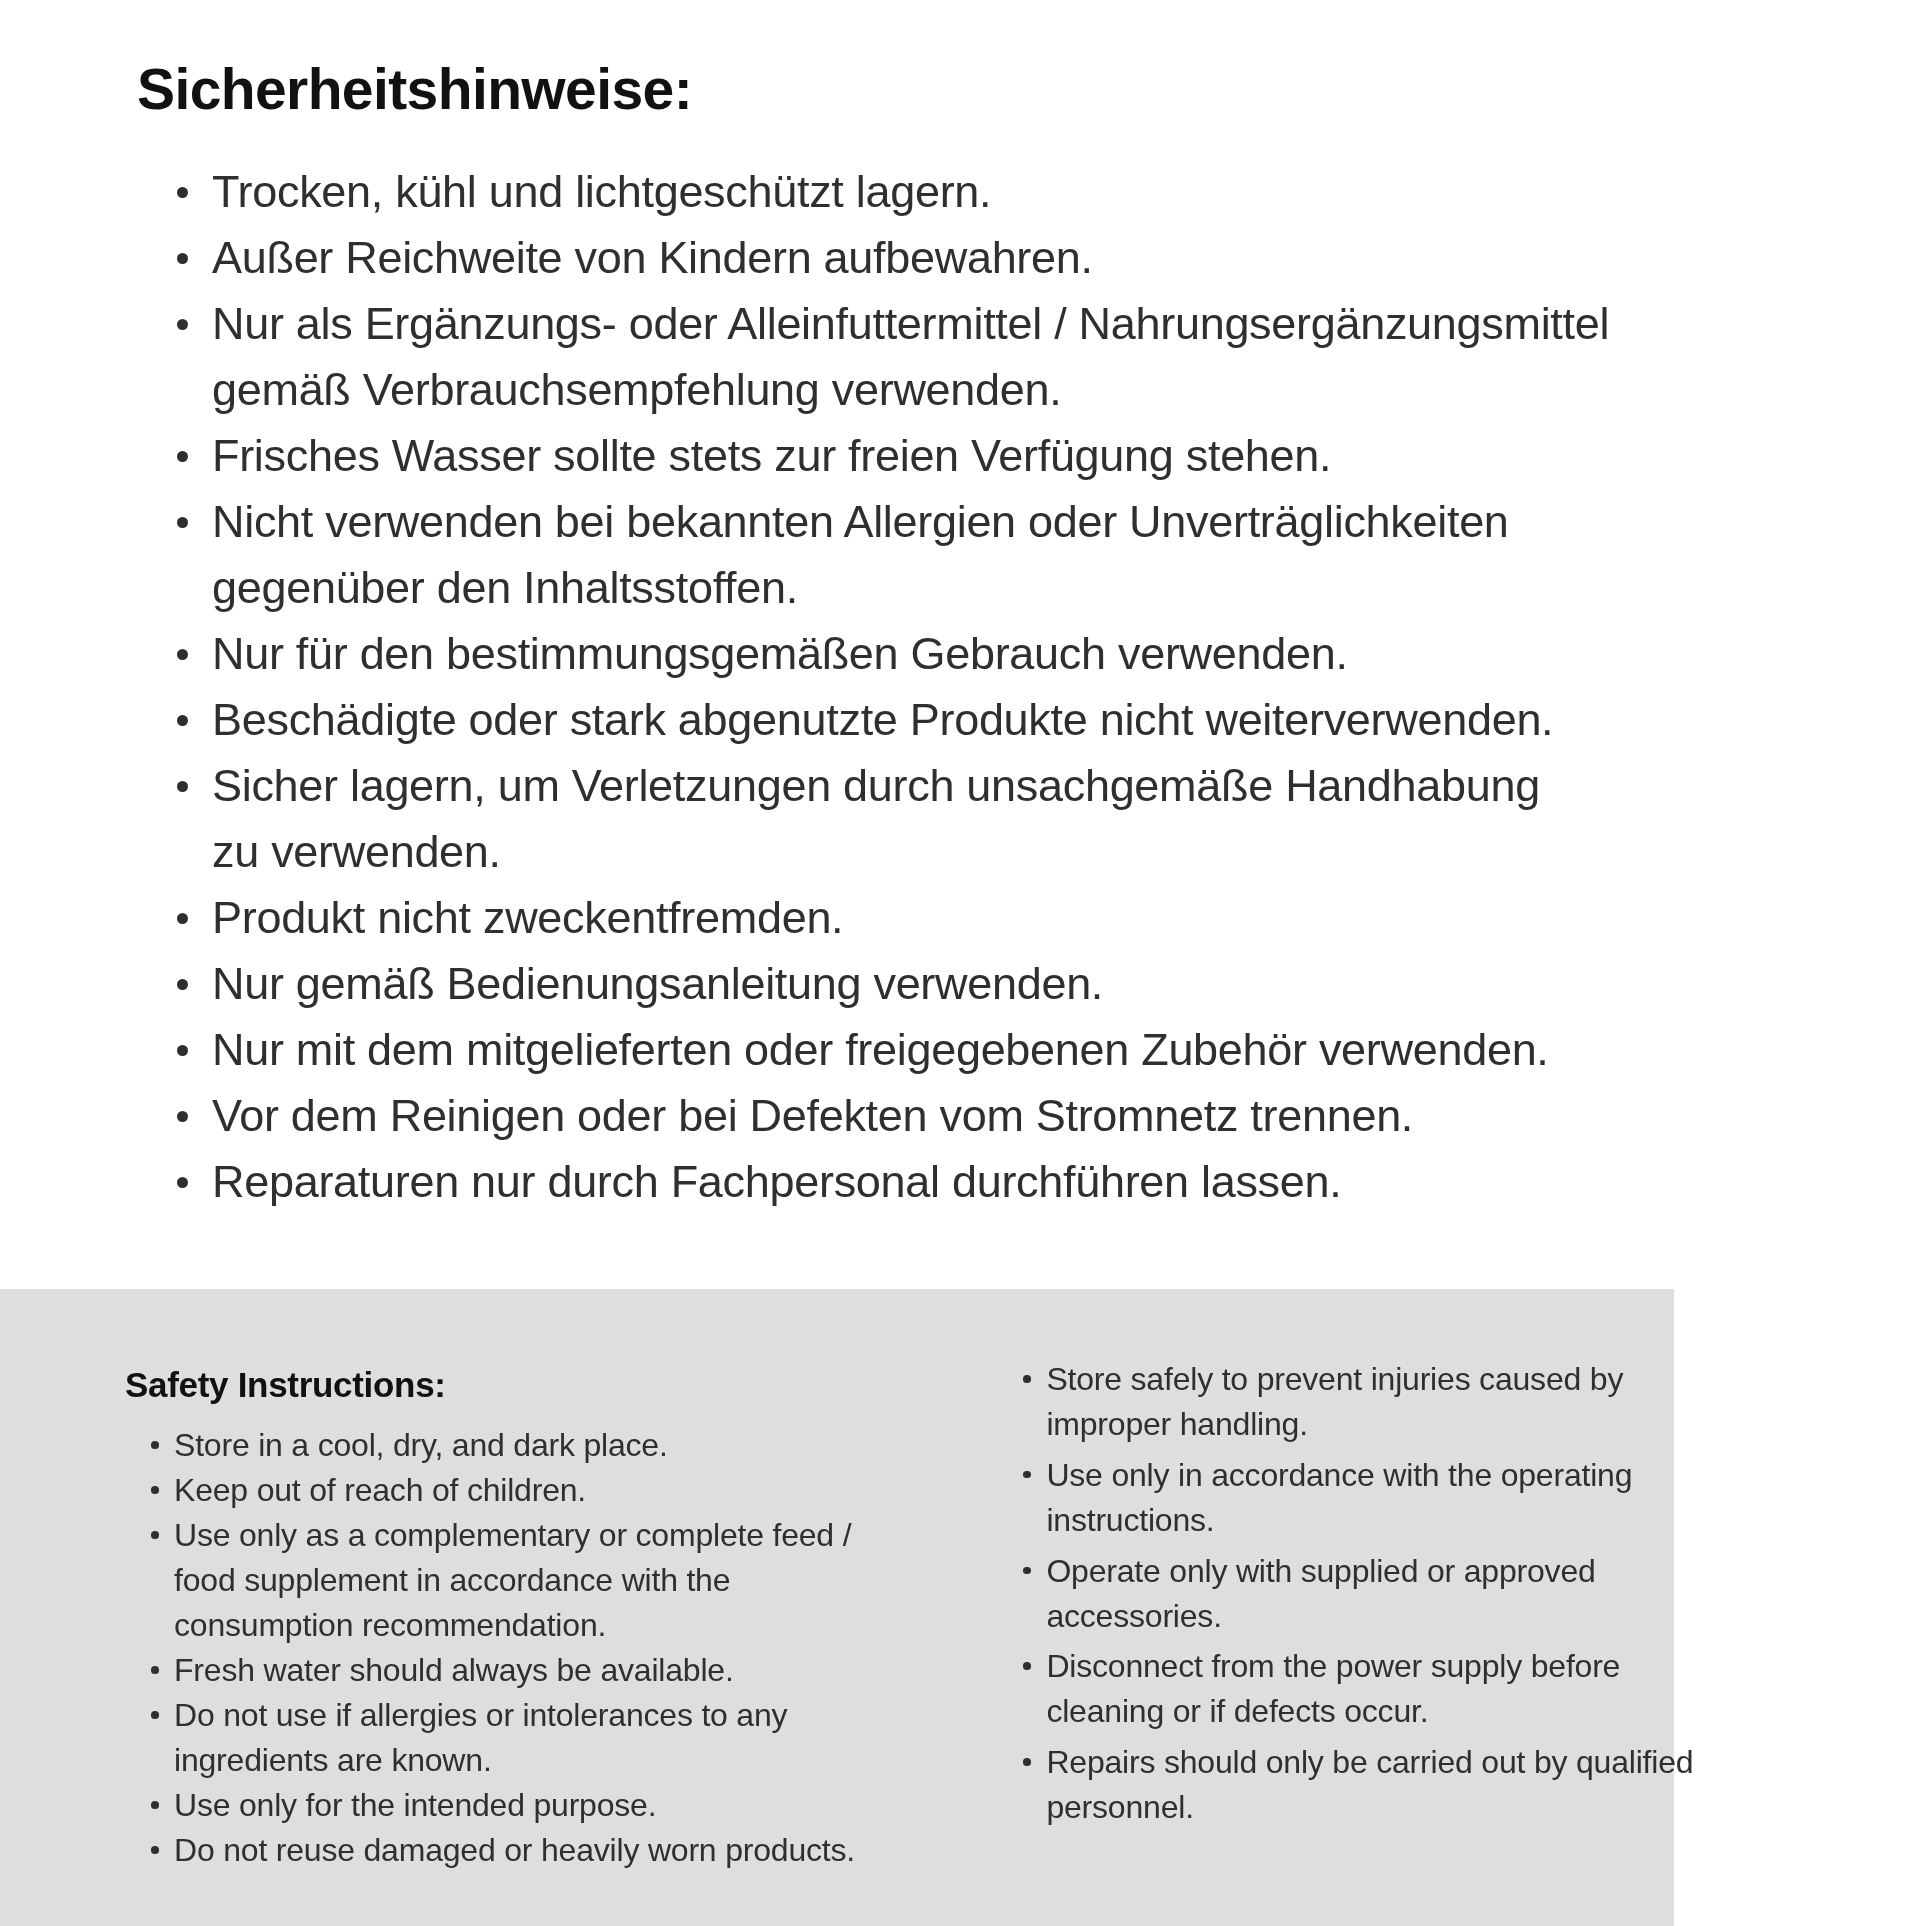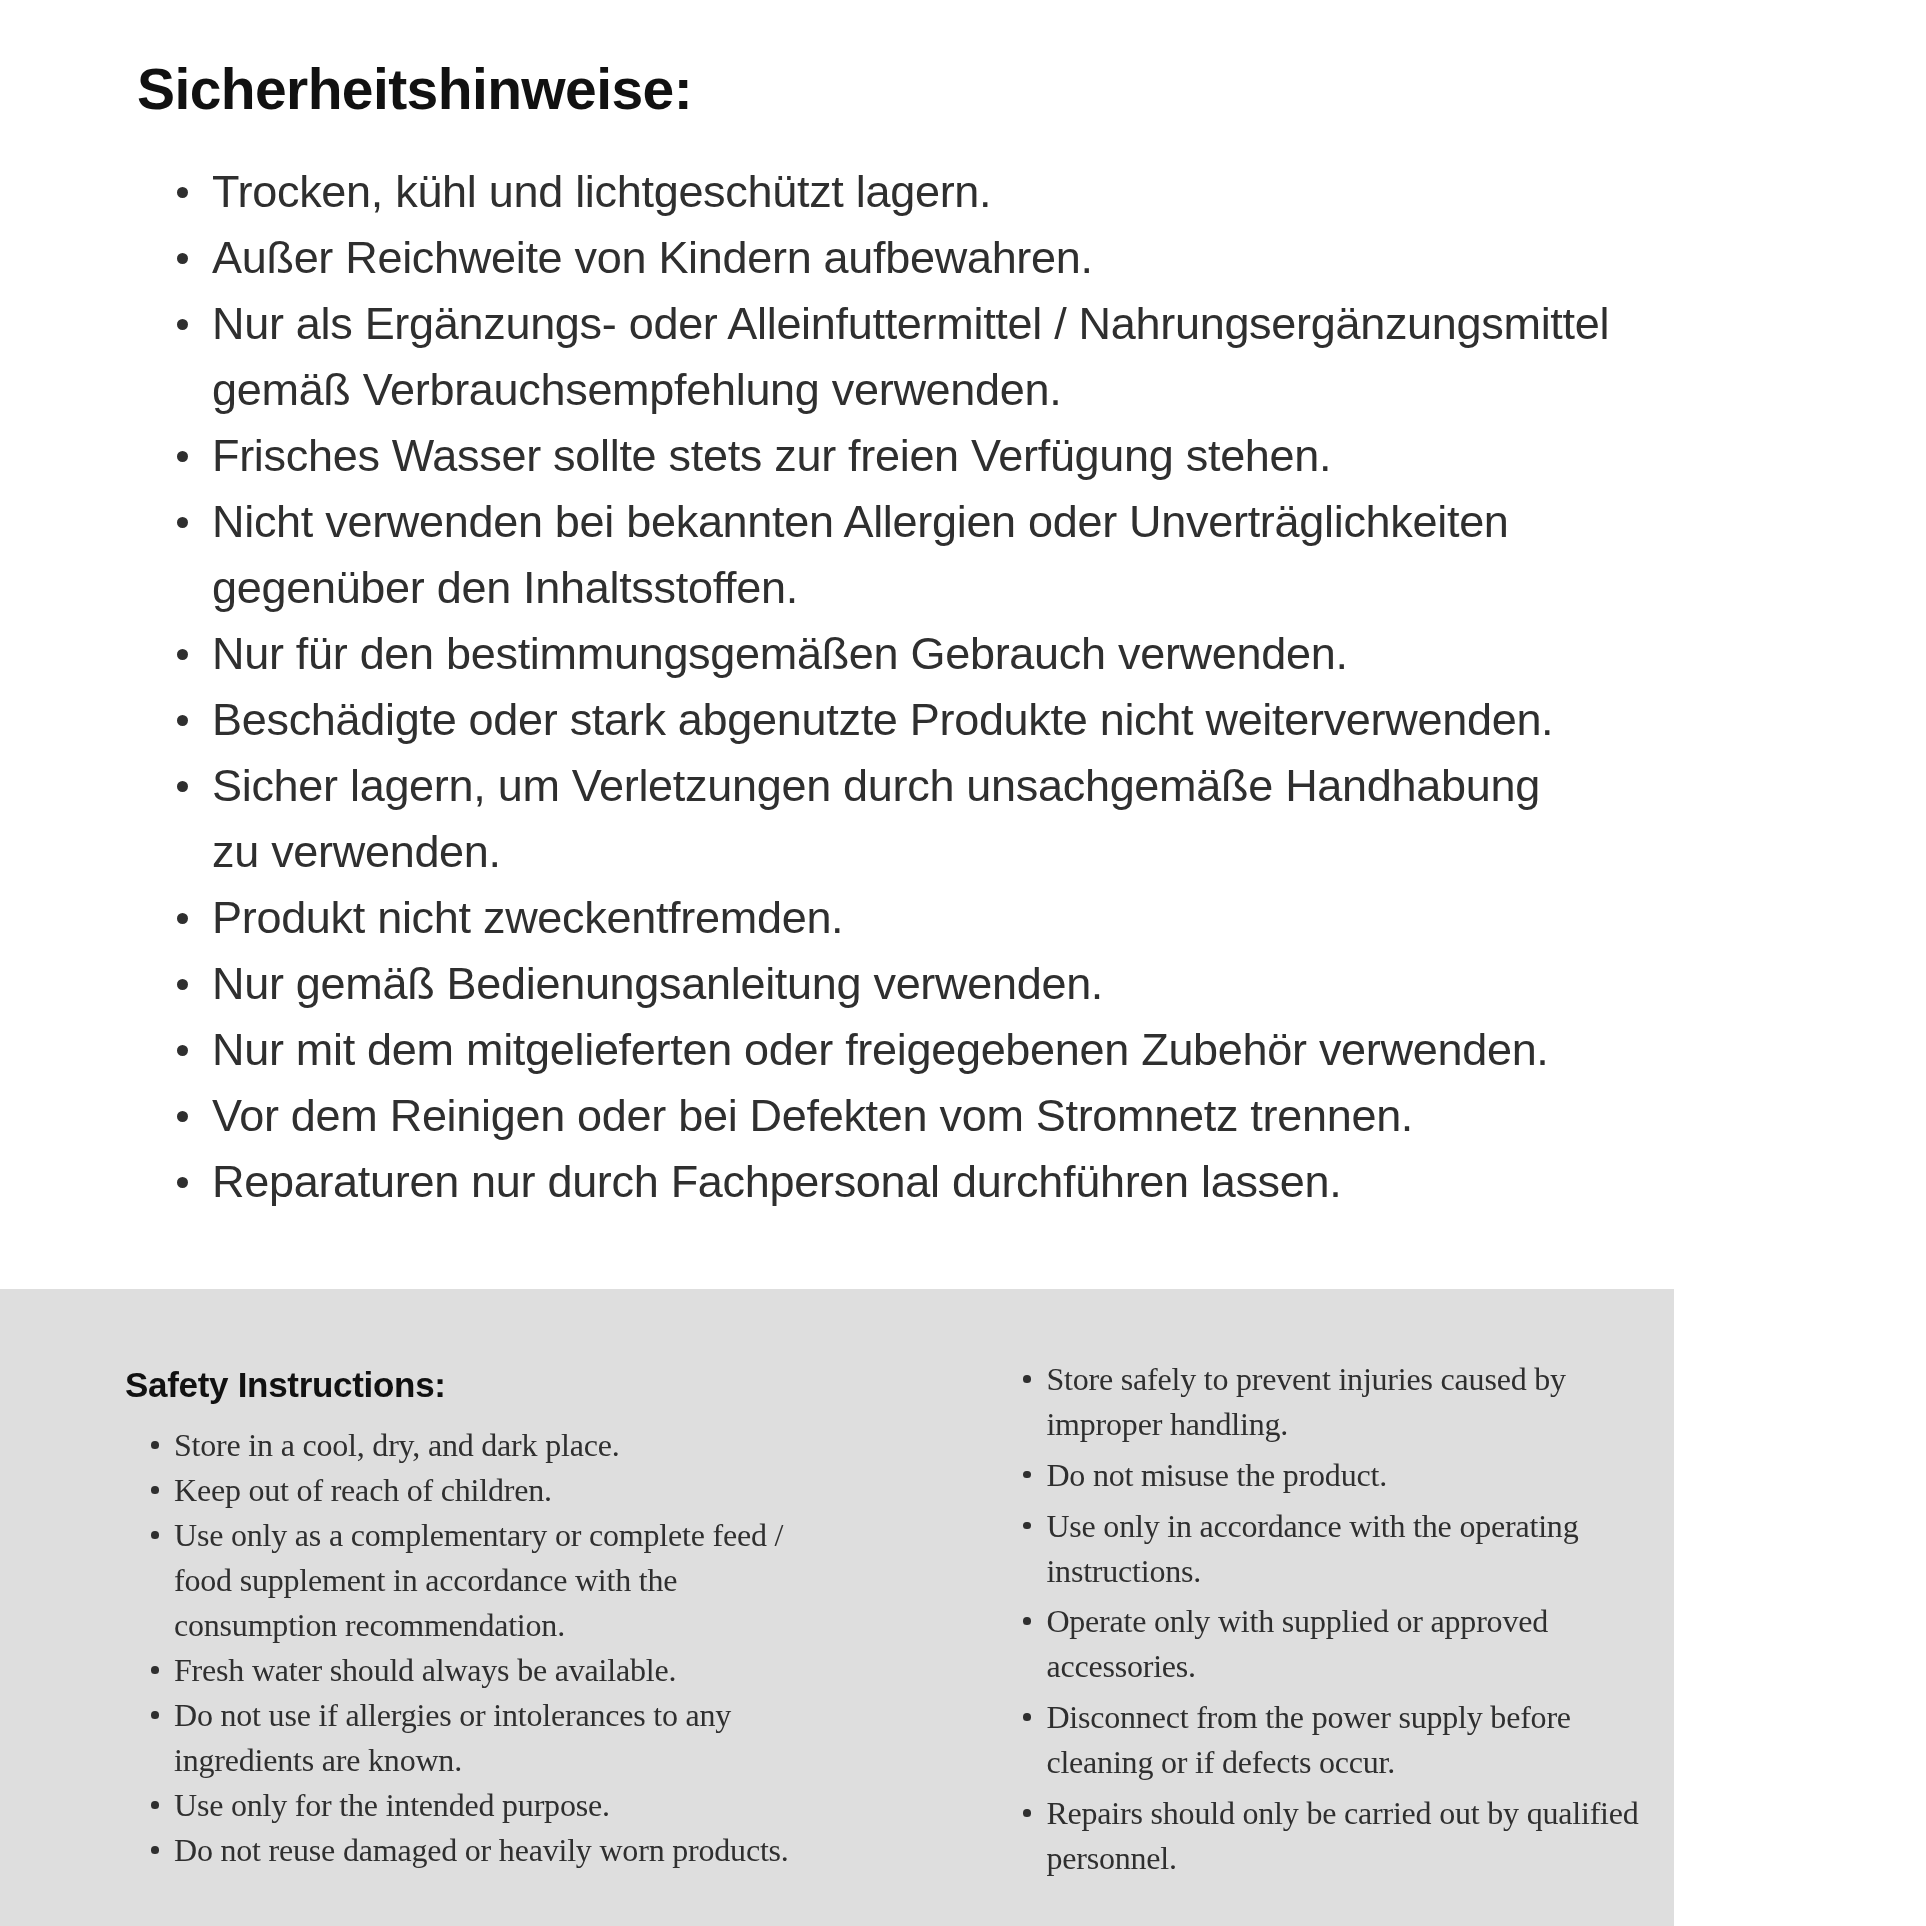--- a/index.html
+++ b/index.html
@@ -28,21 +28,21 @@
 
   
   .en-section{
     position:absolute;left:0;top:1289px;width:1674px;height:637px;
     background:#dedede;
   }
   .en-heading{
     position:absolute;left:125px;top:76px;
     font-size:35px;font-weight:700;color:#111111;letter-spacing:-0.3px;
   }
-  .en-col{position:absolute;font-family:Liberation Serif, serif;}
+  .en-col{position:absolute;}
   .en-col-left{left:125px;top:134px;width:886px;}
   .en-col-right{left:1022px;top:68px;width:873px;}
   .en-item{position:relative;}
   .en-col-left .en-item{padding-left:49px;}
   .en-col-left .en-item .dot{left:26px;}
   .en-col-right .en-item{padding-left:24.4px;margin-bottom:5.8px;}
   .en-col-right .en-item .dot{left:1.3px;}
   .en-item .dot{
     position:absolute;top:18px;width:7.7px;height:7.7px;
     border-radius:50%;background:#2f2f2f;
@@ -178,24 +178,20 @@
   </div>
 
   <div class="en-col en-col-right">
 
     <div class="en-item">
       <span class="dot"></span>
       <div class="en-line">Store safely to prevent injuries caused by</div>
       <div class="en-line">improper handling.</div>
     </div>
 
-    <div class="en-item">
-      <span class="dot"></span>
-      <div class="en-line">Do not misuse the product.</div>
-    </div>
 
     <div class="en-item">
       <span class="dot"></span>
       <div class="en-line">Use only in accordance with the operating</div>
       <div class="en-line">instructions.</div>
     </div>
 
     <div class="en-item">
       <span class="dot"></span>
       <div class="en-line">Operate only with supplied or approved</div>

